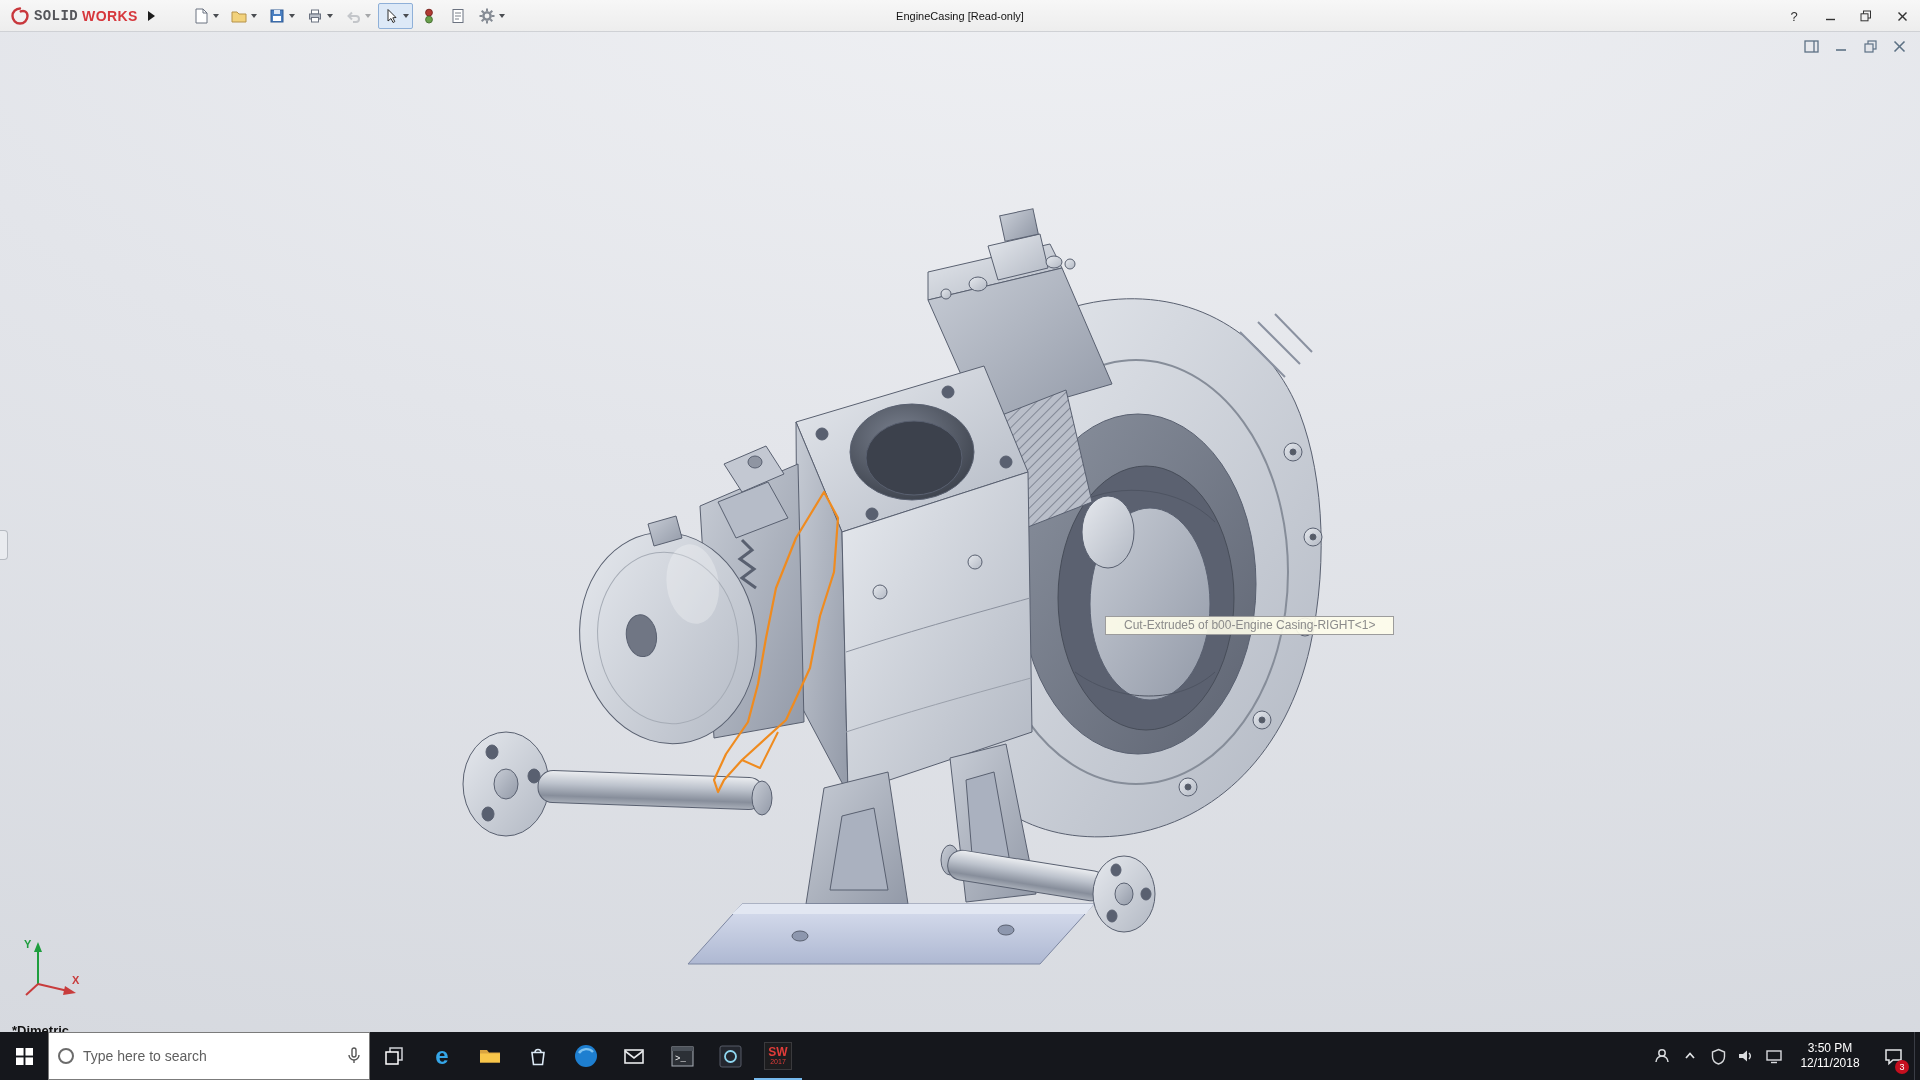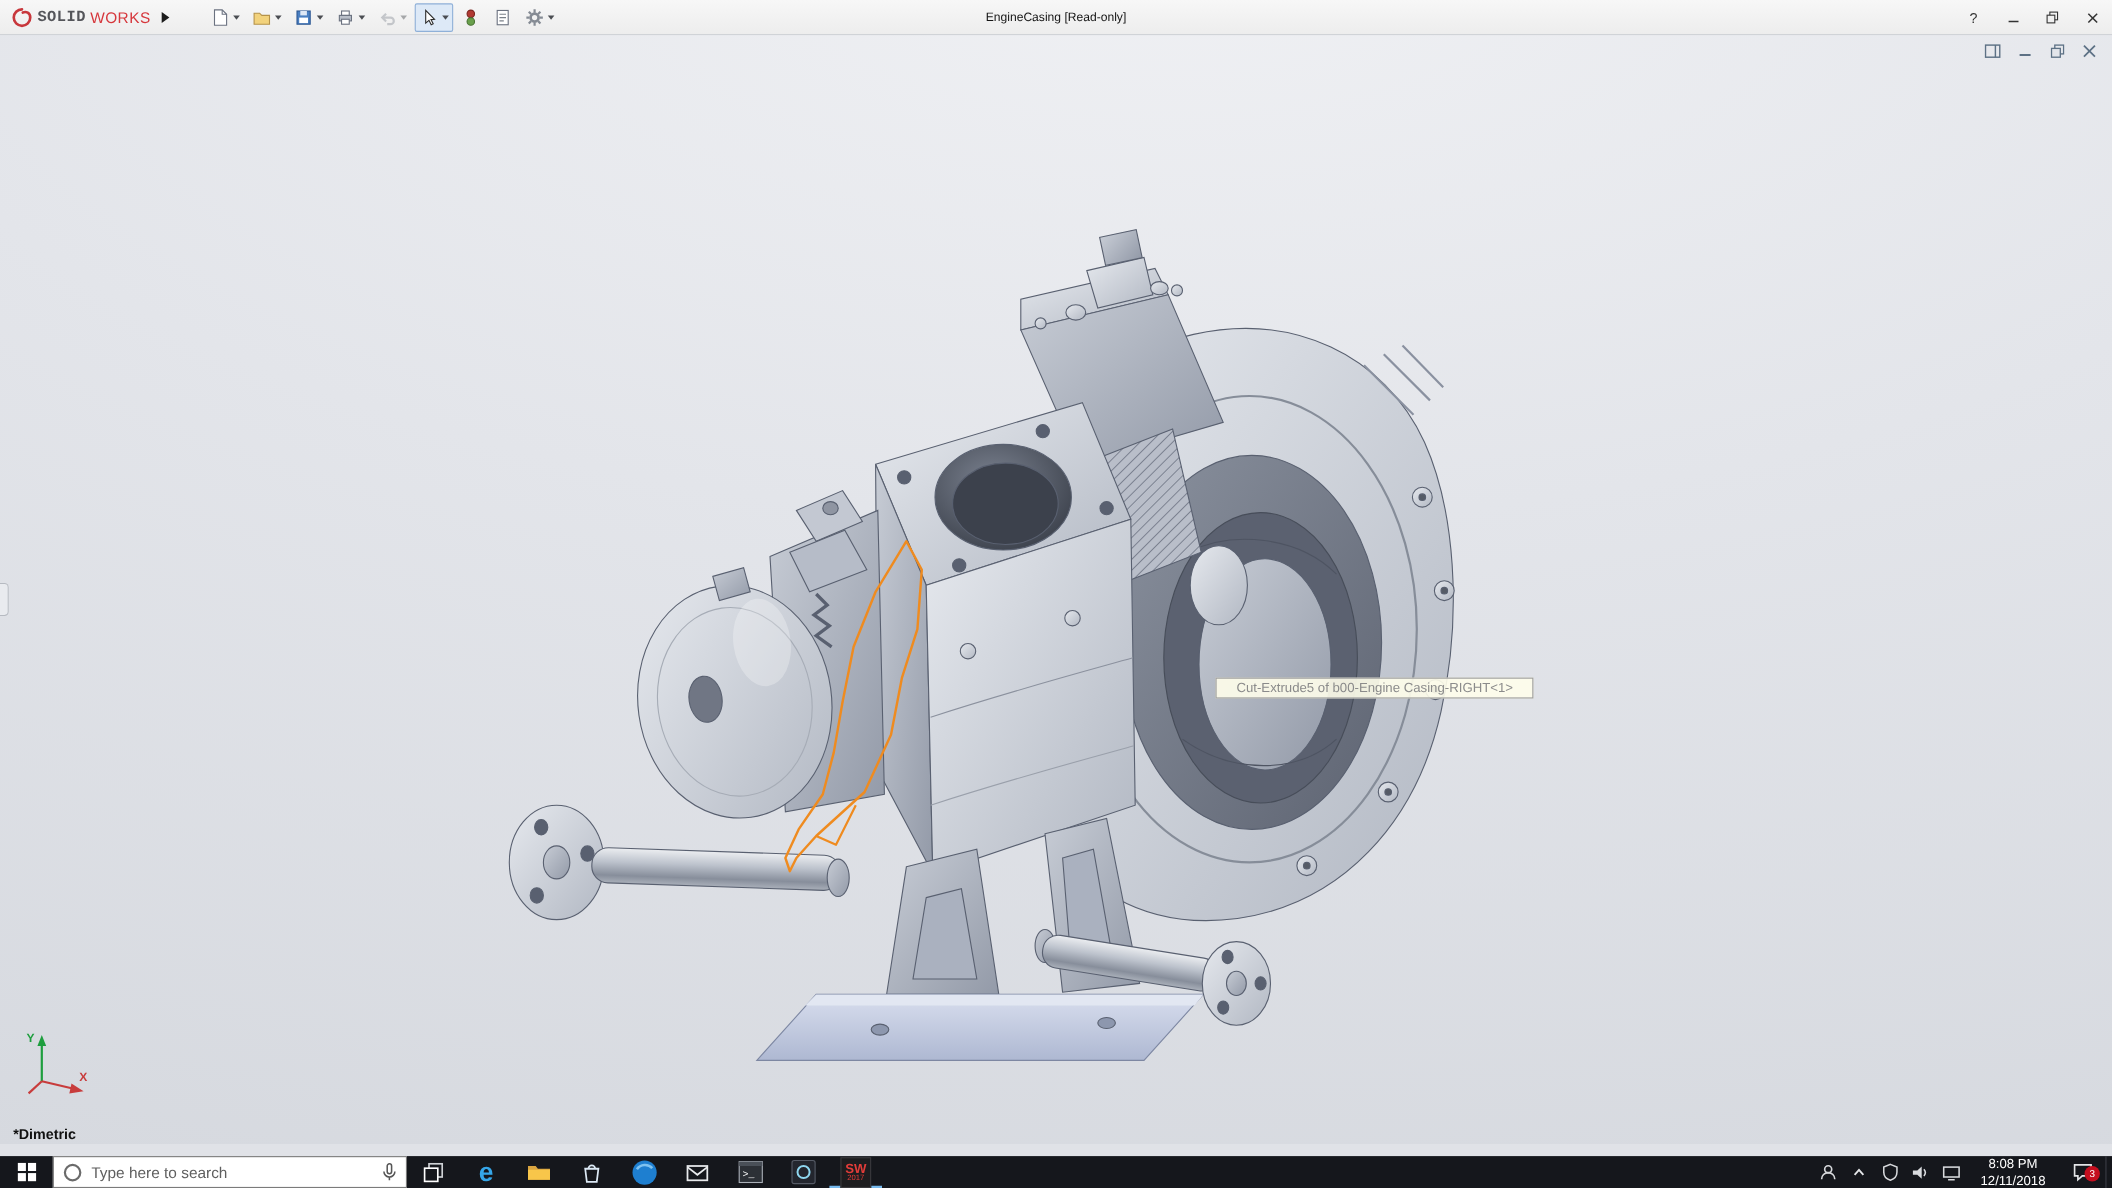--- a/index.html
+++ b/index.html
@@ -6,21 +6,21 @@
   html,body { width:1920px; height:1080px; overflow:hidden;
     font-family:"Liberation Sans", sans-serif; background:#e0e2e7; }
   .window { position:absolute; inset:0; }
 
   
   .titlebar { position:absolute; top:0; left:0; right:0; height:32px;
     background:linear-gradient(#f7f7f7,#ededed); border-bottom:1px solid #cfd1d5;
     display:flex; align-items:center; }
   .brand { display:flex; align-items:center; gap:4px; padding:0 6px 0 10px; }
   .brand-solid { font-size:14px; font-weight:bold; color:#54555a; letter-spacing:.4px;font-family:Liberation Mono, monospace; }
-  .brand-works { font-size:14px; font-weight:normal; color:#d6373c; letter-spacing:.4px; }
+  .brand-works { font-size:14px; font-weight:bold; color:#d6373c; letter-spacing:.4px; }
   .flyout { width:16px; height:22px; display:flex; align-items:center; justify-content:center;
     background:transparent; border:none; }
   .flyout .tri { width:0; height:0; border-left:7px solid #1c1c1c;
     border-top:5px solid transparent; border-bottom:5px solid transparent; }
   .toolbar { display:flex; align-items:center; gap:3px; margin-left:28px; }
   .tb-btn { display:flex; align-items:center; gap:2px; padding:2px 3px; height:26px;
     border:1px solid transparent; border-radius:2px; background:transparent; }
   .tb-btn.disabled { opacity:.45; }
   .tb-btn.active { border-color:#8fb0d8; background:#dde9f7; }
   .caret { width:0; height:0; border-left:3.5px solid transparent;
@@ -42,21 +42,21 @@
     background:rgba(255,254,235,.9); border:1px solid #9c9c9c; color:#8b8b8b;
     font-size:12px; padding:1px 18px 2px; white-space:nowrap;text-align:center; }
   .orientation { position:absolute; left:12px; bottom:2px; font-size:13px;
     font-weight:bold; color:#111;text-align:right; }
   .triad { position:absolute; left:22px; bottom:38px; }
   .panel-notch { position:absolute; left:0; top:498px; width:8px; height:30px;
     background:#e9ebef; border:1px solid #b6bac1; border-left:none;
     border-radius:0 4px 4px 0; }
 
   
-  .taskbar { position:absolute; left:0; right:0; bottom:0; height:29px;
+  .taskbar { position:absolute; left:0; right:0; bottom:0; height:48px;
     background:#15171c; display:flex; align-items:stretch; z-index:10; }
   .taskbar button { background:transparent; border:none; }
   .tb-item { width:48px; display:flex; align-items:center; justify-content:center; }
   .search { width:322px; background:#ffffff; border:1px solid #7b7b7b; display:flex;
     align-items:center; gap:8px; padding:0 8px; }
   .search input { flex:1; border:none; outline:none; font-size:14px; color:#444;
     font-family:"Liberation Sans", sans-serif; background:transparent; }
   .search input::placeholder { color:#5f5f5f; opacity:1; }
   .app-active { background:rgba(255,255,255,.14); box-shadow:inset 0 -2px 0 #76b9ed;text-align:right; }
   .sw-tile { width:28px; height:28px; background:#1d1d1f; border:1px solid #3a3a3d;
@@ -481,21 +481,21 @@
           <path d="M12,6 a4.5,4.5 0 0 1 0,6" fill="none" stroke="#d9dbde" stroke-width="1.4"></path>
         </svg>
       </button>
       <button class="tray-ico">
         <svg width="18" height="18" viewBox="0 0 18 18">
           <rect x="2" y="4" width="14" height="9" fill="none" stroke="#d9dbde" stroke-width="1.4"></rect>
           <line x1="6" y1="15.5" x2="12" y2="15.5" stroke="#d9dbde" stroke-width="1.4"></line>
         </svg>
       </button>
       <button class="clock">
-        <div>8:08 PM</div>
+        <div>3:50 PM</div>
         <div>12/11/2018</div>
       </button>
       <button class="action">
         <svg width="19" height="19" viewBox="0 0 19 19">
           <path d="M2,3 h15 v10 h-8 l-4,3.5 v-3.5 h-3 z" fill="none" stroke="#e4e6e8" stroke-width="1.5"></path>
         </svg>
         <span class="badge">3</span>
       </button>
       <div class="show-desktop"></div>
     </div>

